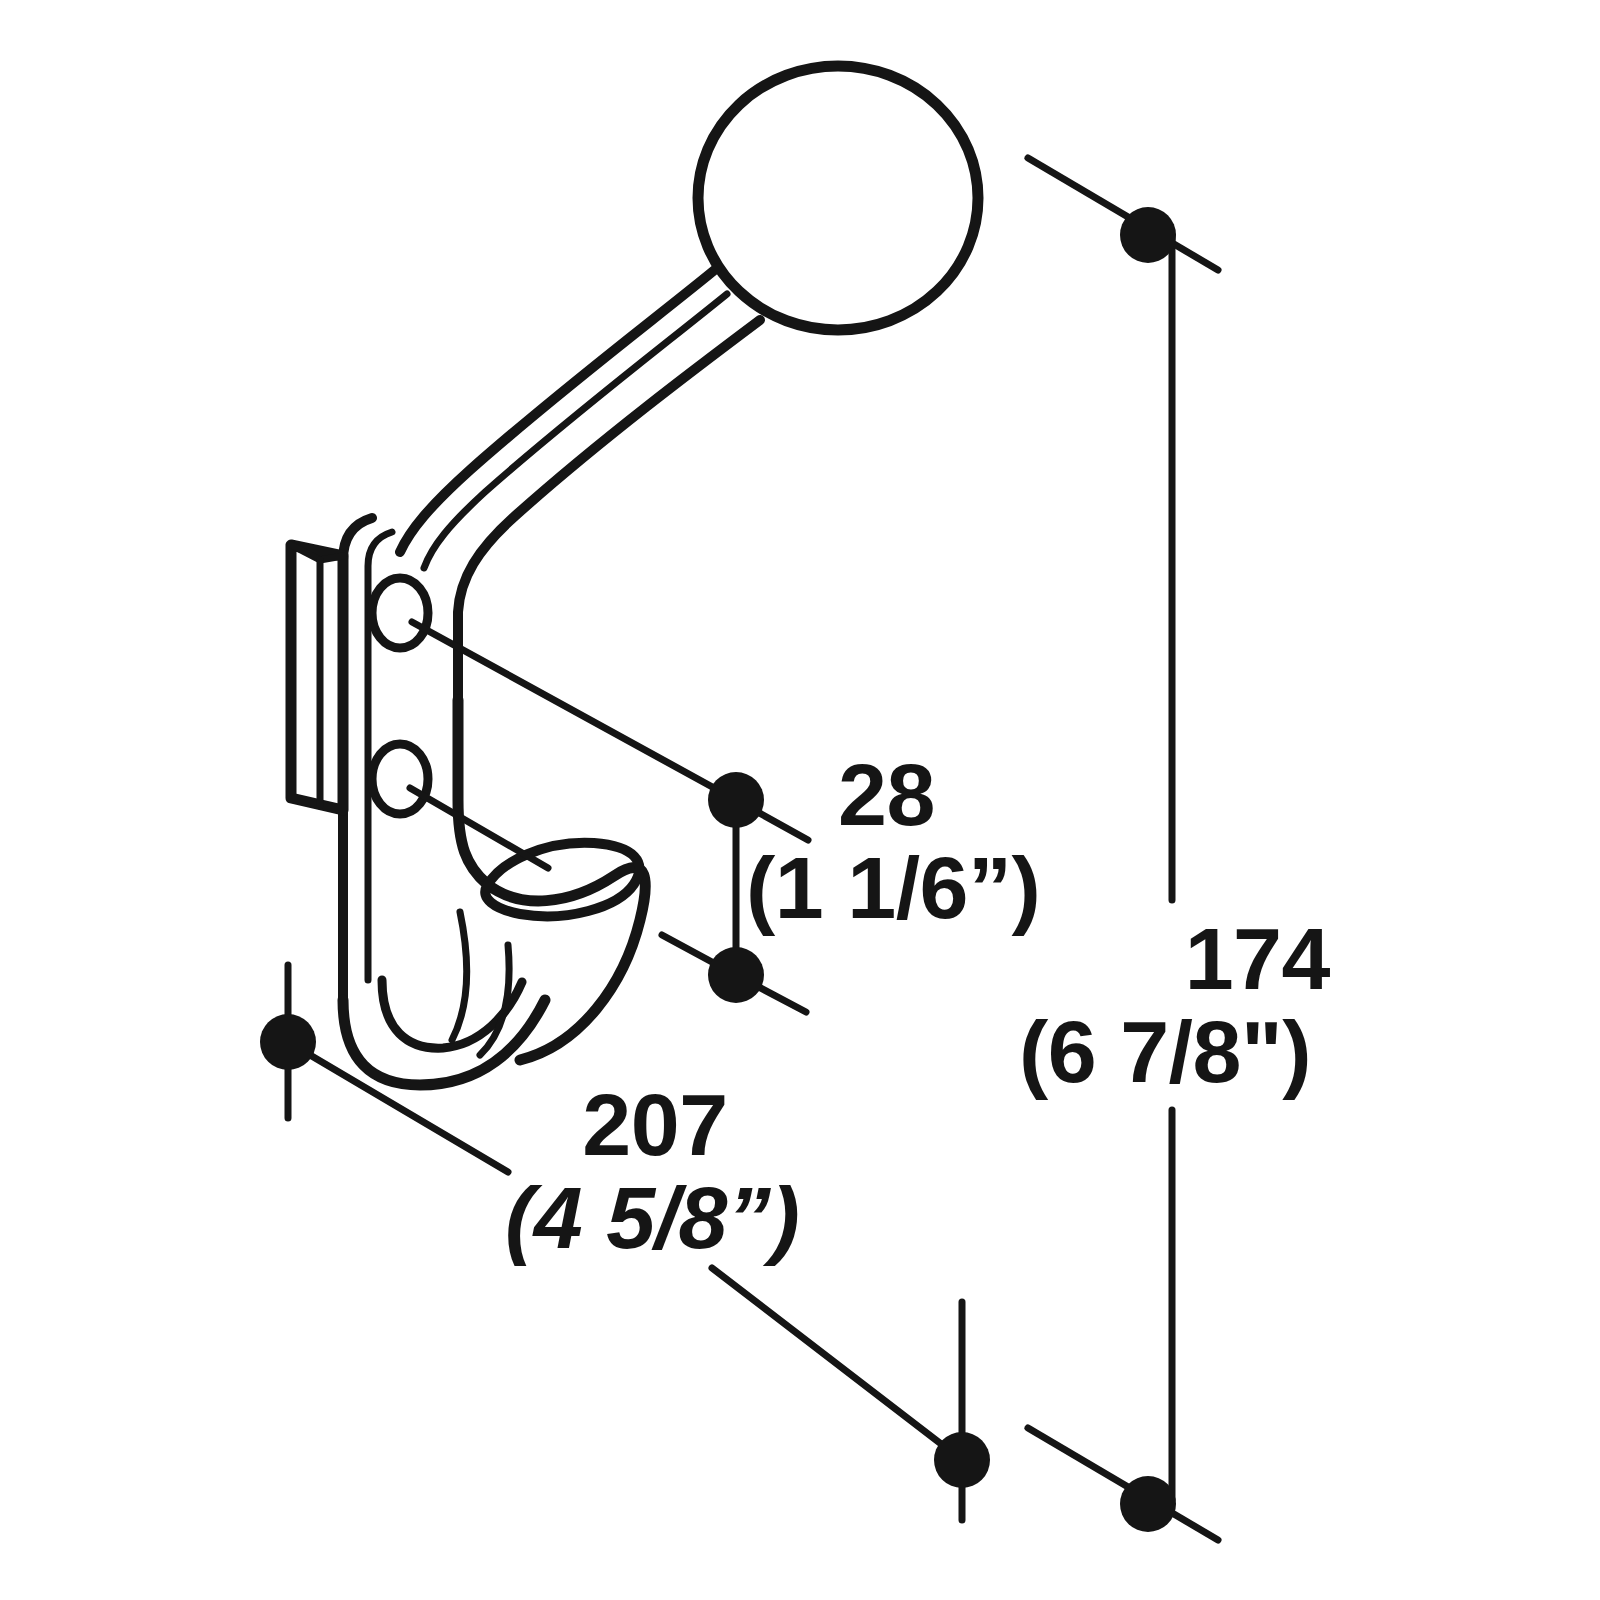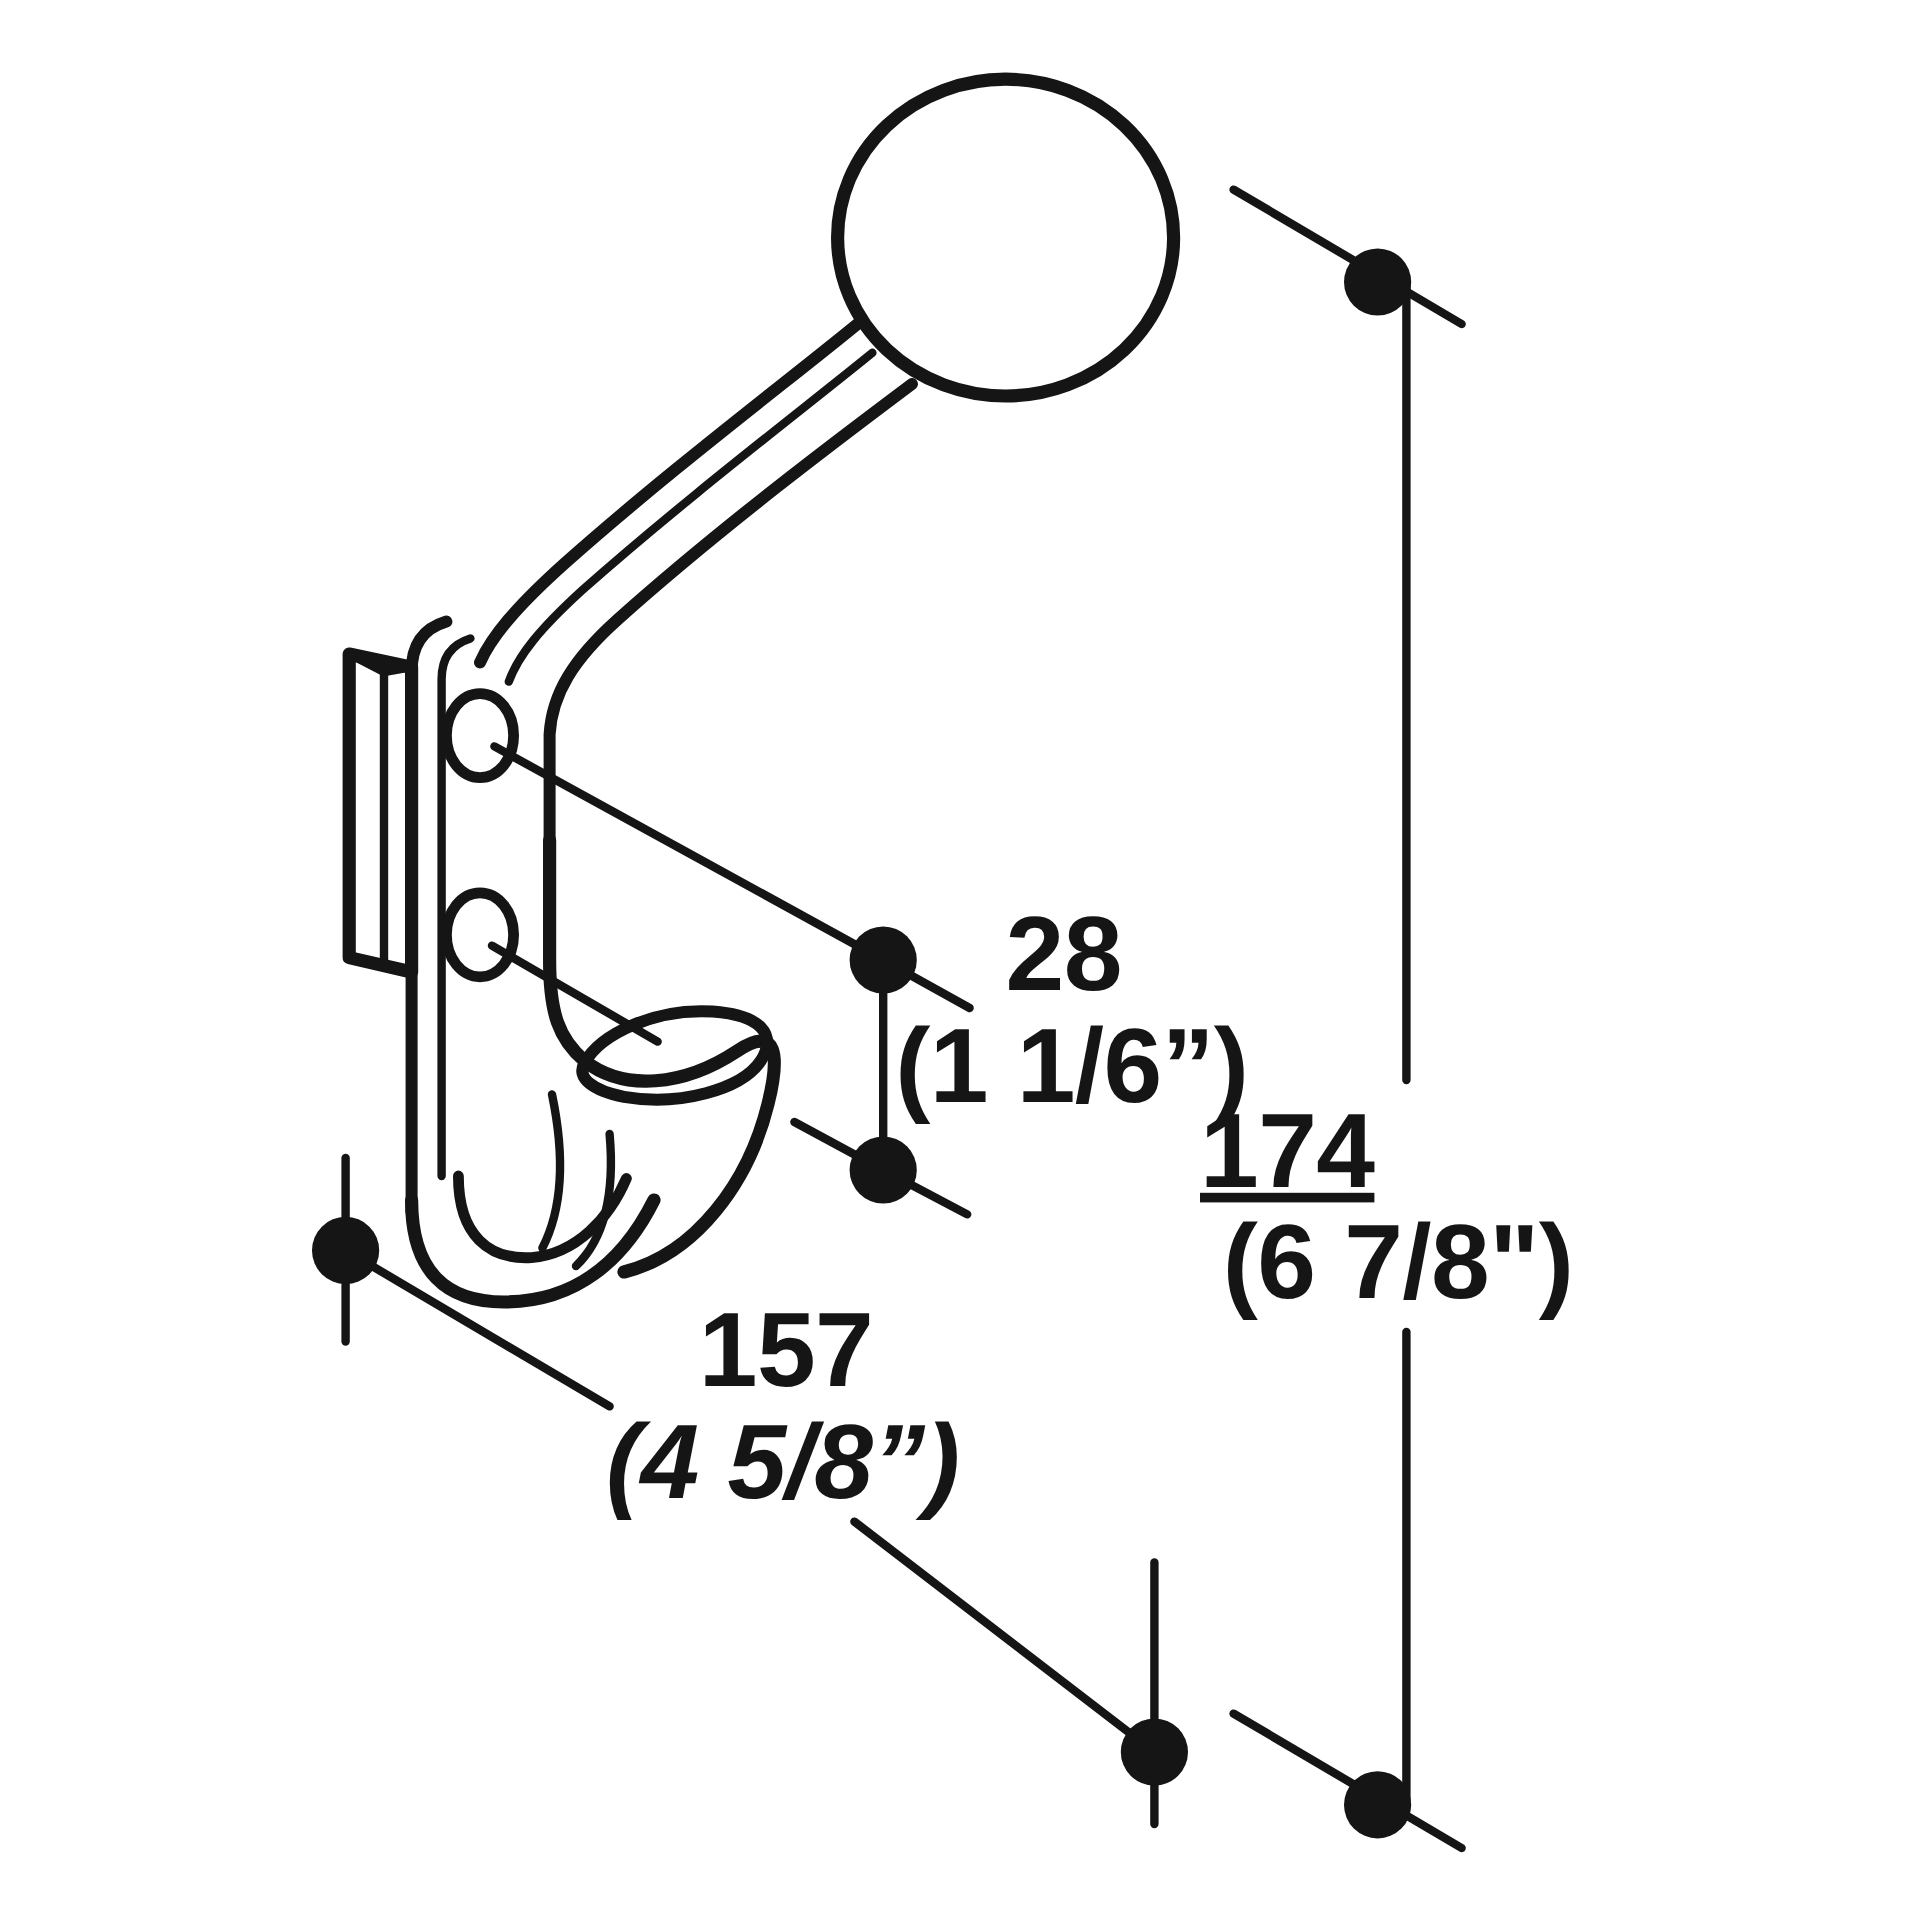--- a/index.html
+++ b/index.html
@@ -39,21 +39,21 @@
     font-size: 88px;
   }
   .dim-label .imp {
     display: block;
     font-size: 88px;
   }
   #label-28   { left: 838px; top: 748px; text-align: left; }
   #label-28 .val { text-align: left; width: 130px; }
   #label-28 .imp { margin-left: -92px; }
   #label-174  { left: 1000px; top: 912px; text-align: center; }
-  #label-174 .val { width: 330px; text-align: left; text-decoration: underline; }
+  #label-174 .val { width: 330px; text-align: right; }
   #label-174 .imp { width: 330px; text-align: center; }
   #label-117  { left: 505px; top: 1078px; text-align: center; }
   #label-117 .val { width: 300px; text-align: center; }
   #label-117 .imp { width: 300px; text-align: left; font-style: italic; }
 </style>
 </head>
 <body>
 
 <div id="stage">
 
@@ -164,17 +164,17 @@
     <span class="val">28</span>
     <span class="imp">(1 1/6”)</span>
   </div>
 
   <div class="dim-label" id="label-174">
     <span class="val">174</span>
     <span class="imp">(6 7/8")</span>
   </div>
 
   <div class="dim-label" id="label-117">
-    <span class="val">157</span>
+    <span class="val">207</span>
     <span class="imp">(4 5/8”)</span>
   </div>
 
 </div>
 
 </body></html>

